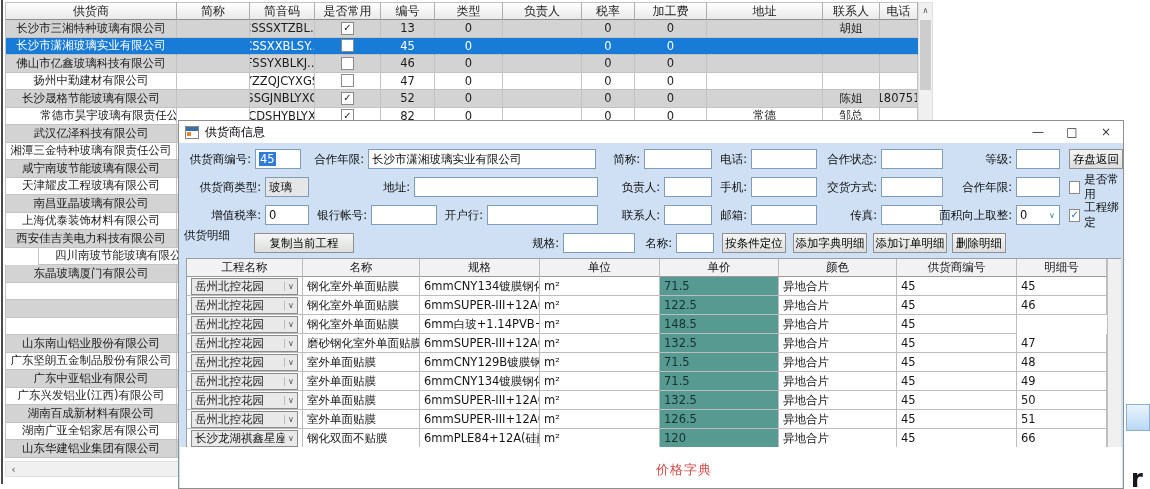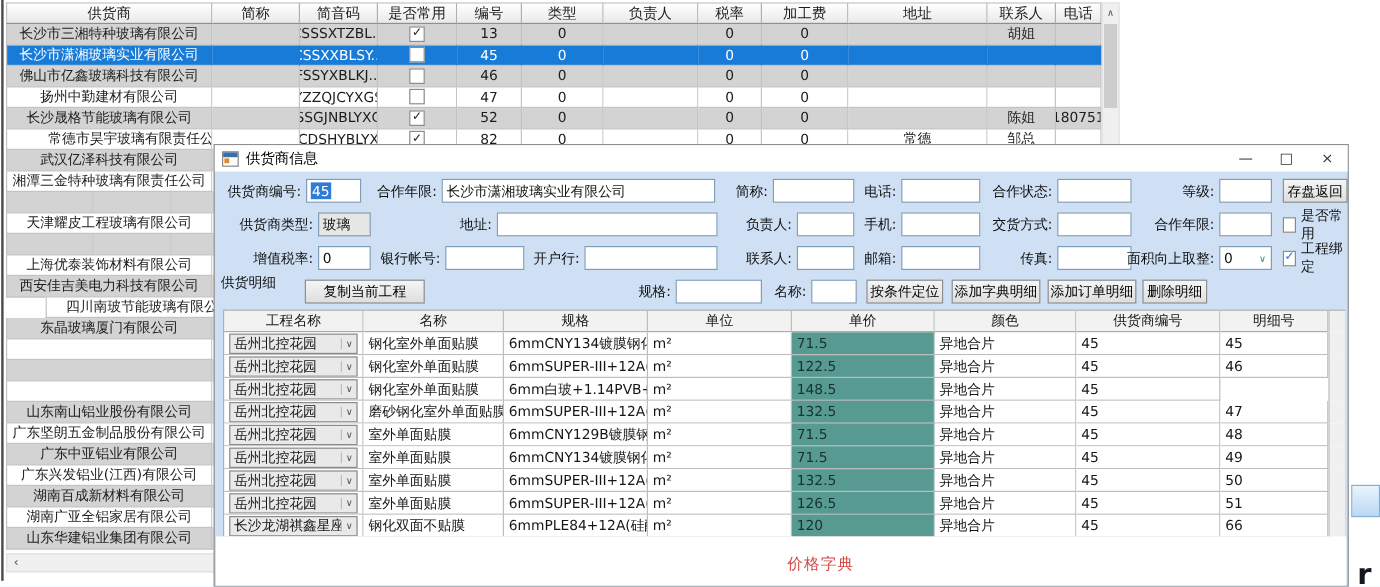--- a/index.html
+++ b/index.html
@@ -229,20 +229,21 @@
       <div class="gcell" style="width: 54px;"></div>
       <div class="gcell" style="width: 68px;"></div>
       <div class="gcell" style="width: 79px;"></div>
       <div class="gcell" style="width: 53px;"></div>
       <div class="gcell" style="width: 72px;"></div>
       <div class="gcell" style="width: 116px;"></div>
       <div class="gcell" style="width: 57px;"></div>
       <div class="gcell" style="width: 38px;"></div>
     </div>
     <div class="grow alt">
+      <div class="gcell" style="width: 172px;">咸宁南玻节能玻璃有限公司</div>
       <div class="gcell" style="width: 73px;"></div>
       <div class="gcell" style="width: 65px;"></div>
       <div class="gcell" style="width: 66px;"></div>
       <div class="gcell" style="width: 54px;"></div>
       <div class="gcell" style="width: 68px;"></div>
       <div class="gcell" style="width: 79px;"></div>
       <div class="gcell" style="width: 53px;"></div>
       <div class="gcell" style="width: 72px;"></div>
       <div class="gcell" style="width: 116px;"></div>
       <div class="gcell" style="width: 57px;"></div>
@@ -256,20 +257,21 @@
       <div class="gcell" style="width: 54px;"></div>
       <div class="gcell" style="width: 68px;"></div>
       <div class="gcell" style="width: 79px;"></div>
       <div class="gcell" style="width: 53px;"></div>
       <div class="gcell" style="width: 72px;"></div>
       <div class="gcell" style="width: 116px;"></div>
       <div class="gcell" style="width: 57px;"></div>
       <div class="gcell" style="width: 38px;"></div>
     </div>
     <div class="grow alt">
+      <div class="gcell" style="width: 172px;">南昌亚晶玻璃有限公司</div>
       <div class="gcell" style="width: 73px;"></div>
       <div class="gcell" style="width: 65px;"></div>
       <div class="gcell" style="width: 66px;"></div>
       <div class="gcell" style="width: 54px;"></div>
       <div class="gcell" style="width: 68px;"></div>
       <div class="gcell" style="width: 79px;"></div>
       <div class="gcell" style="width: 53px;"></div>
       <div class="gcell" style="width: 72px;"></div>
       <div class="gcell" style="width: 116px;"></div>
       <div class="gcell" style="width: 57px;"></div>

